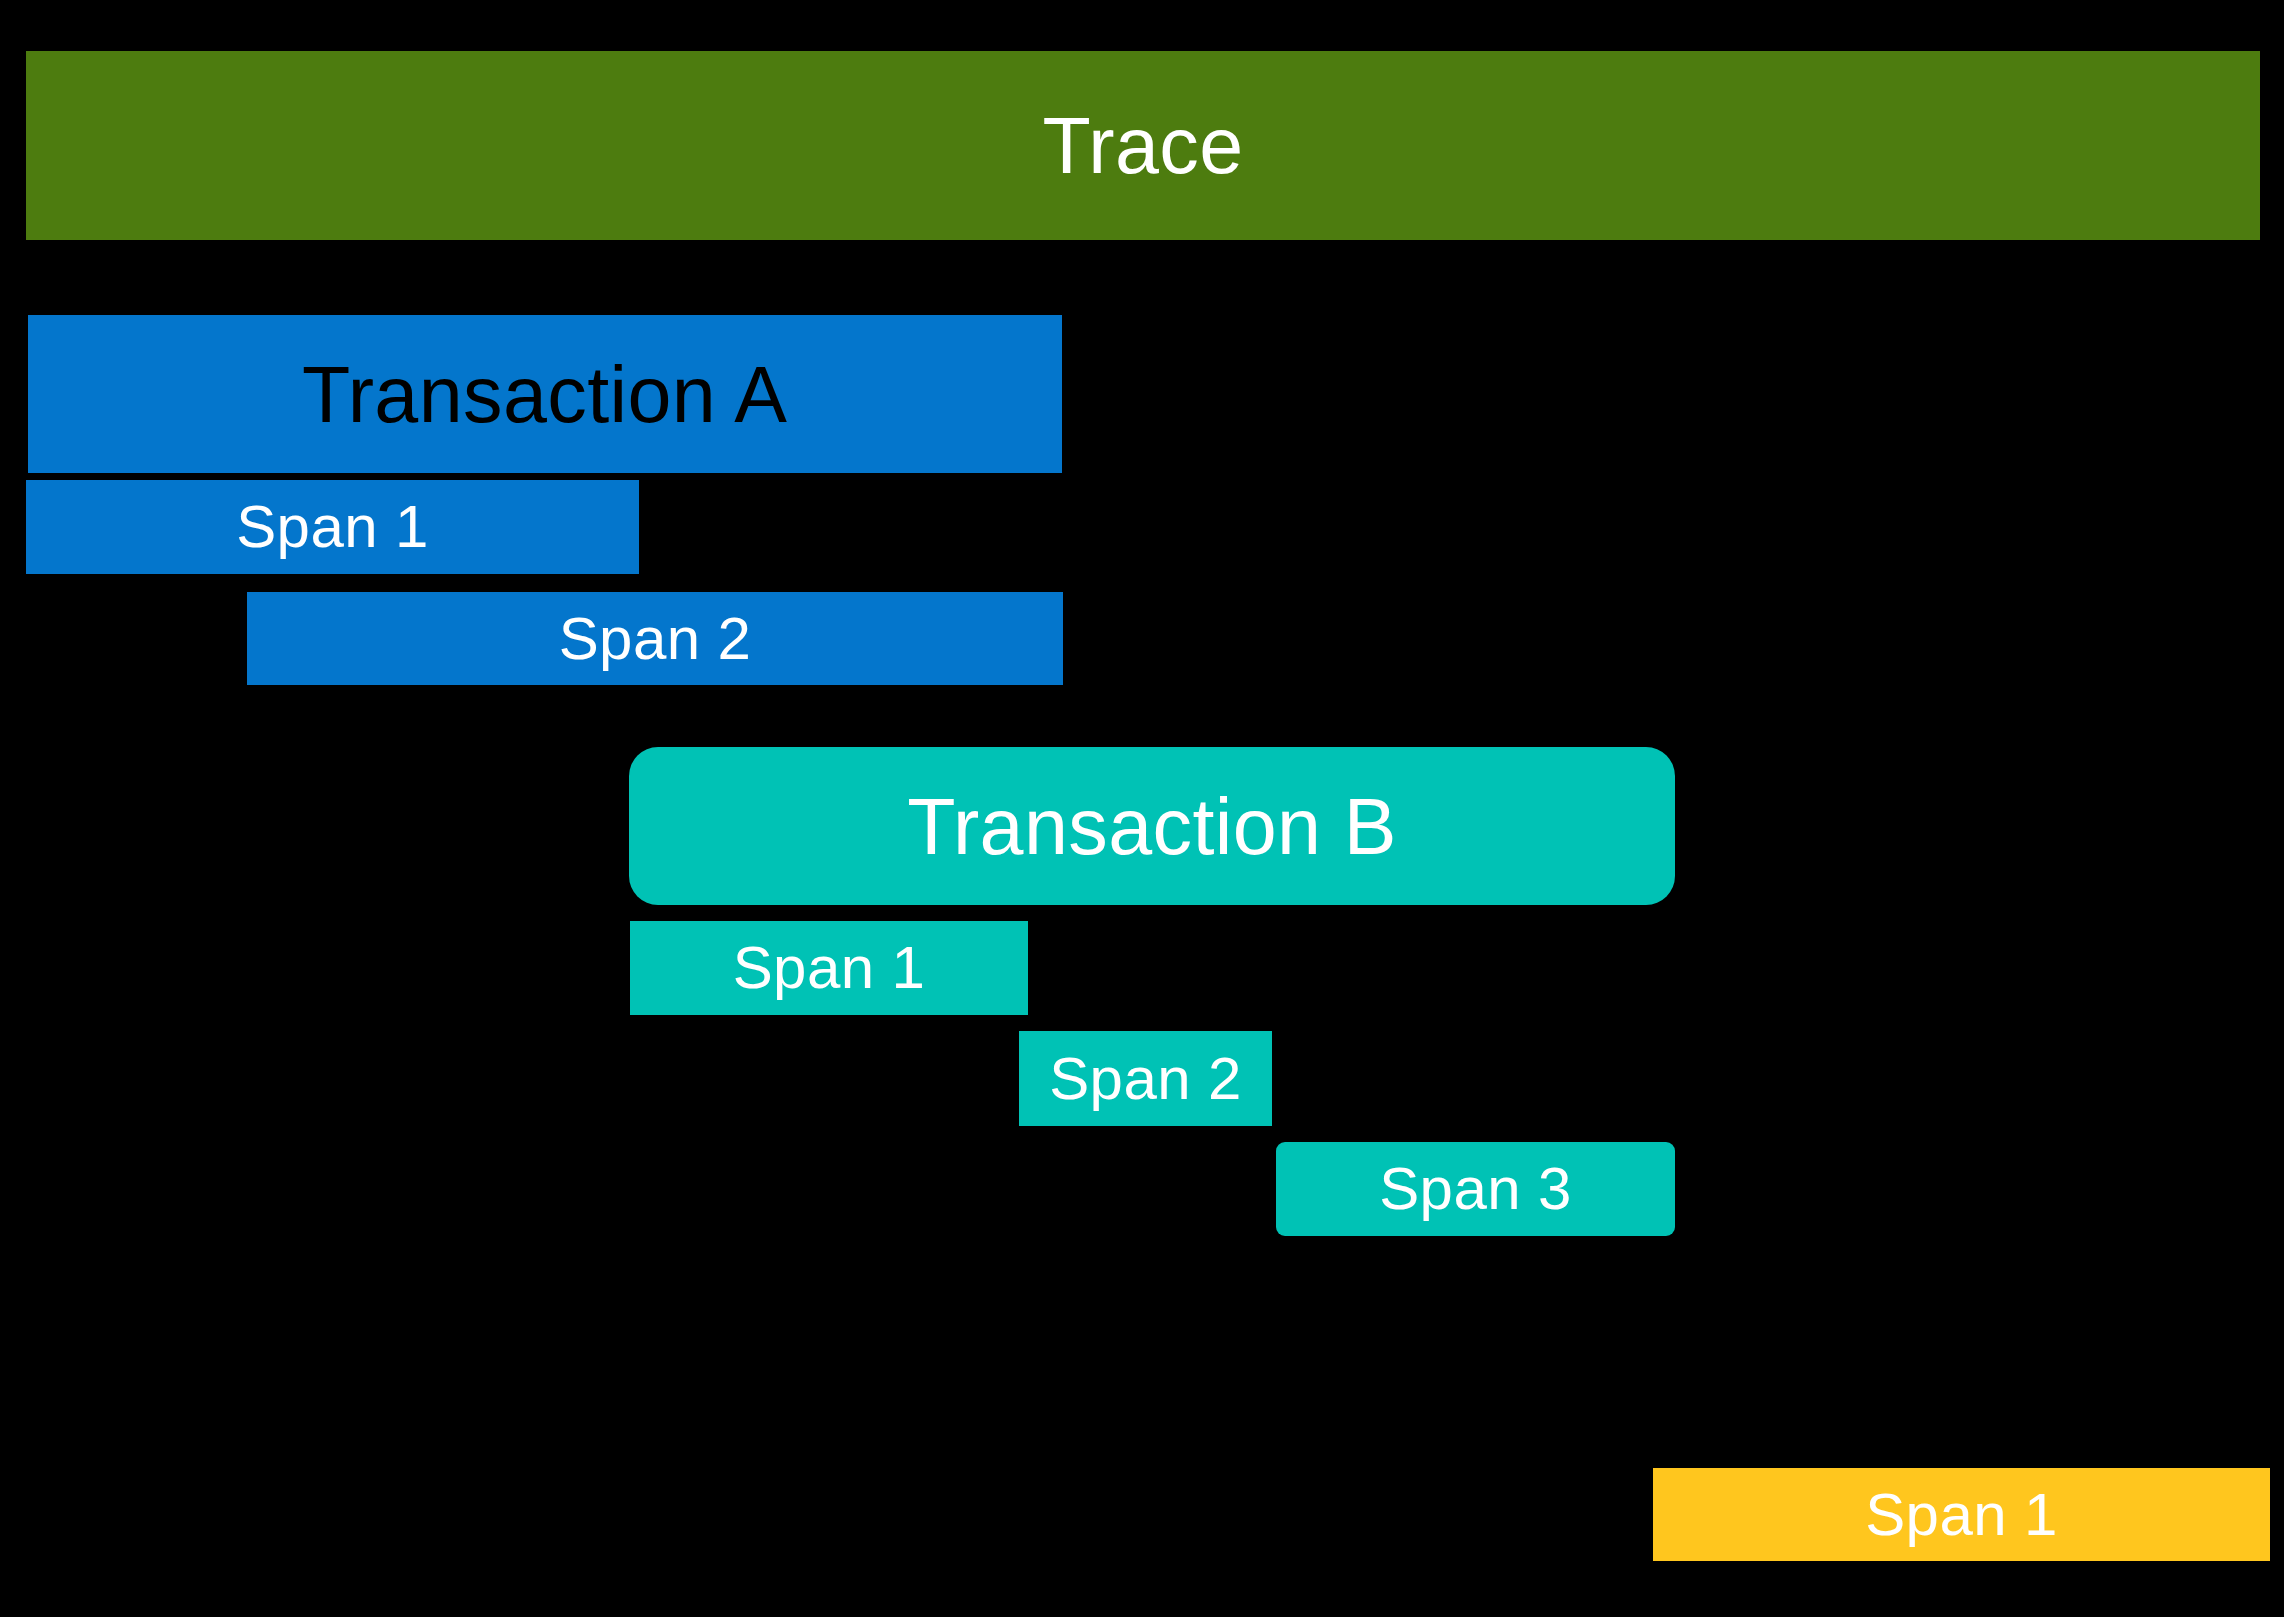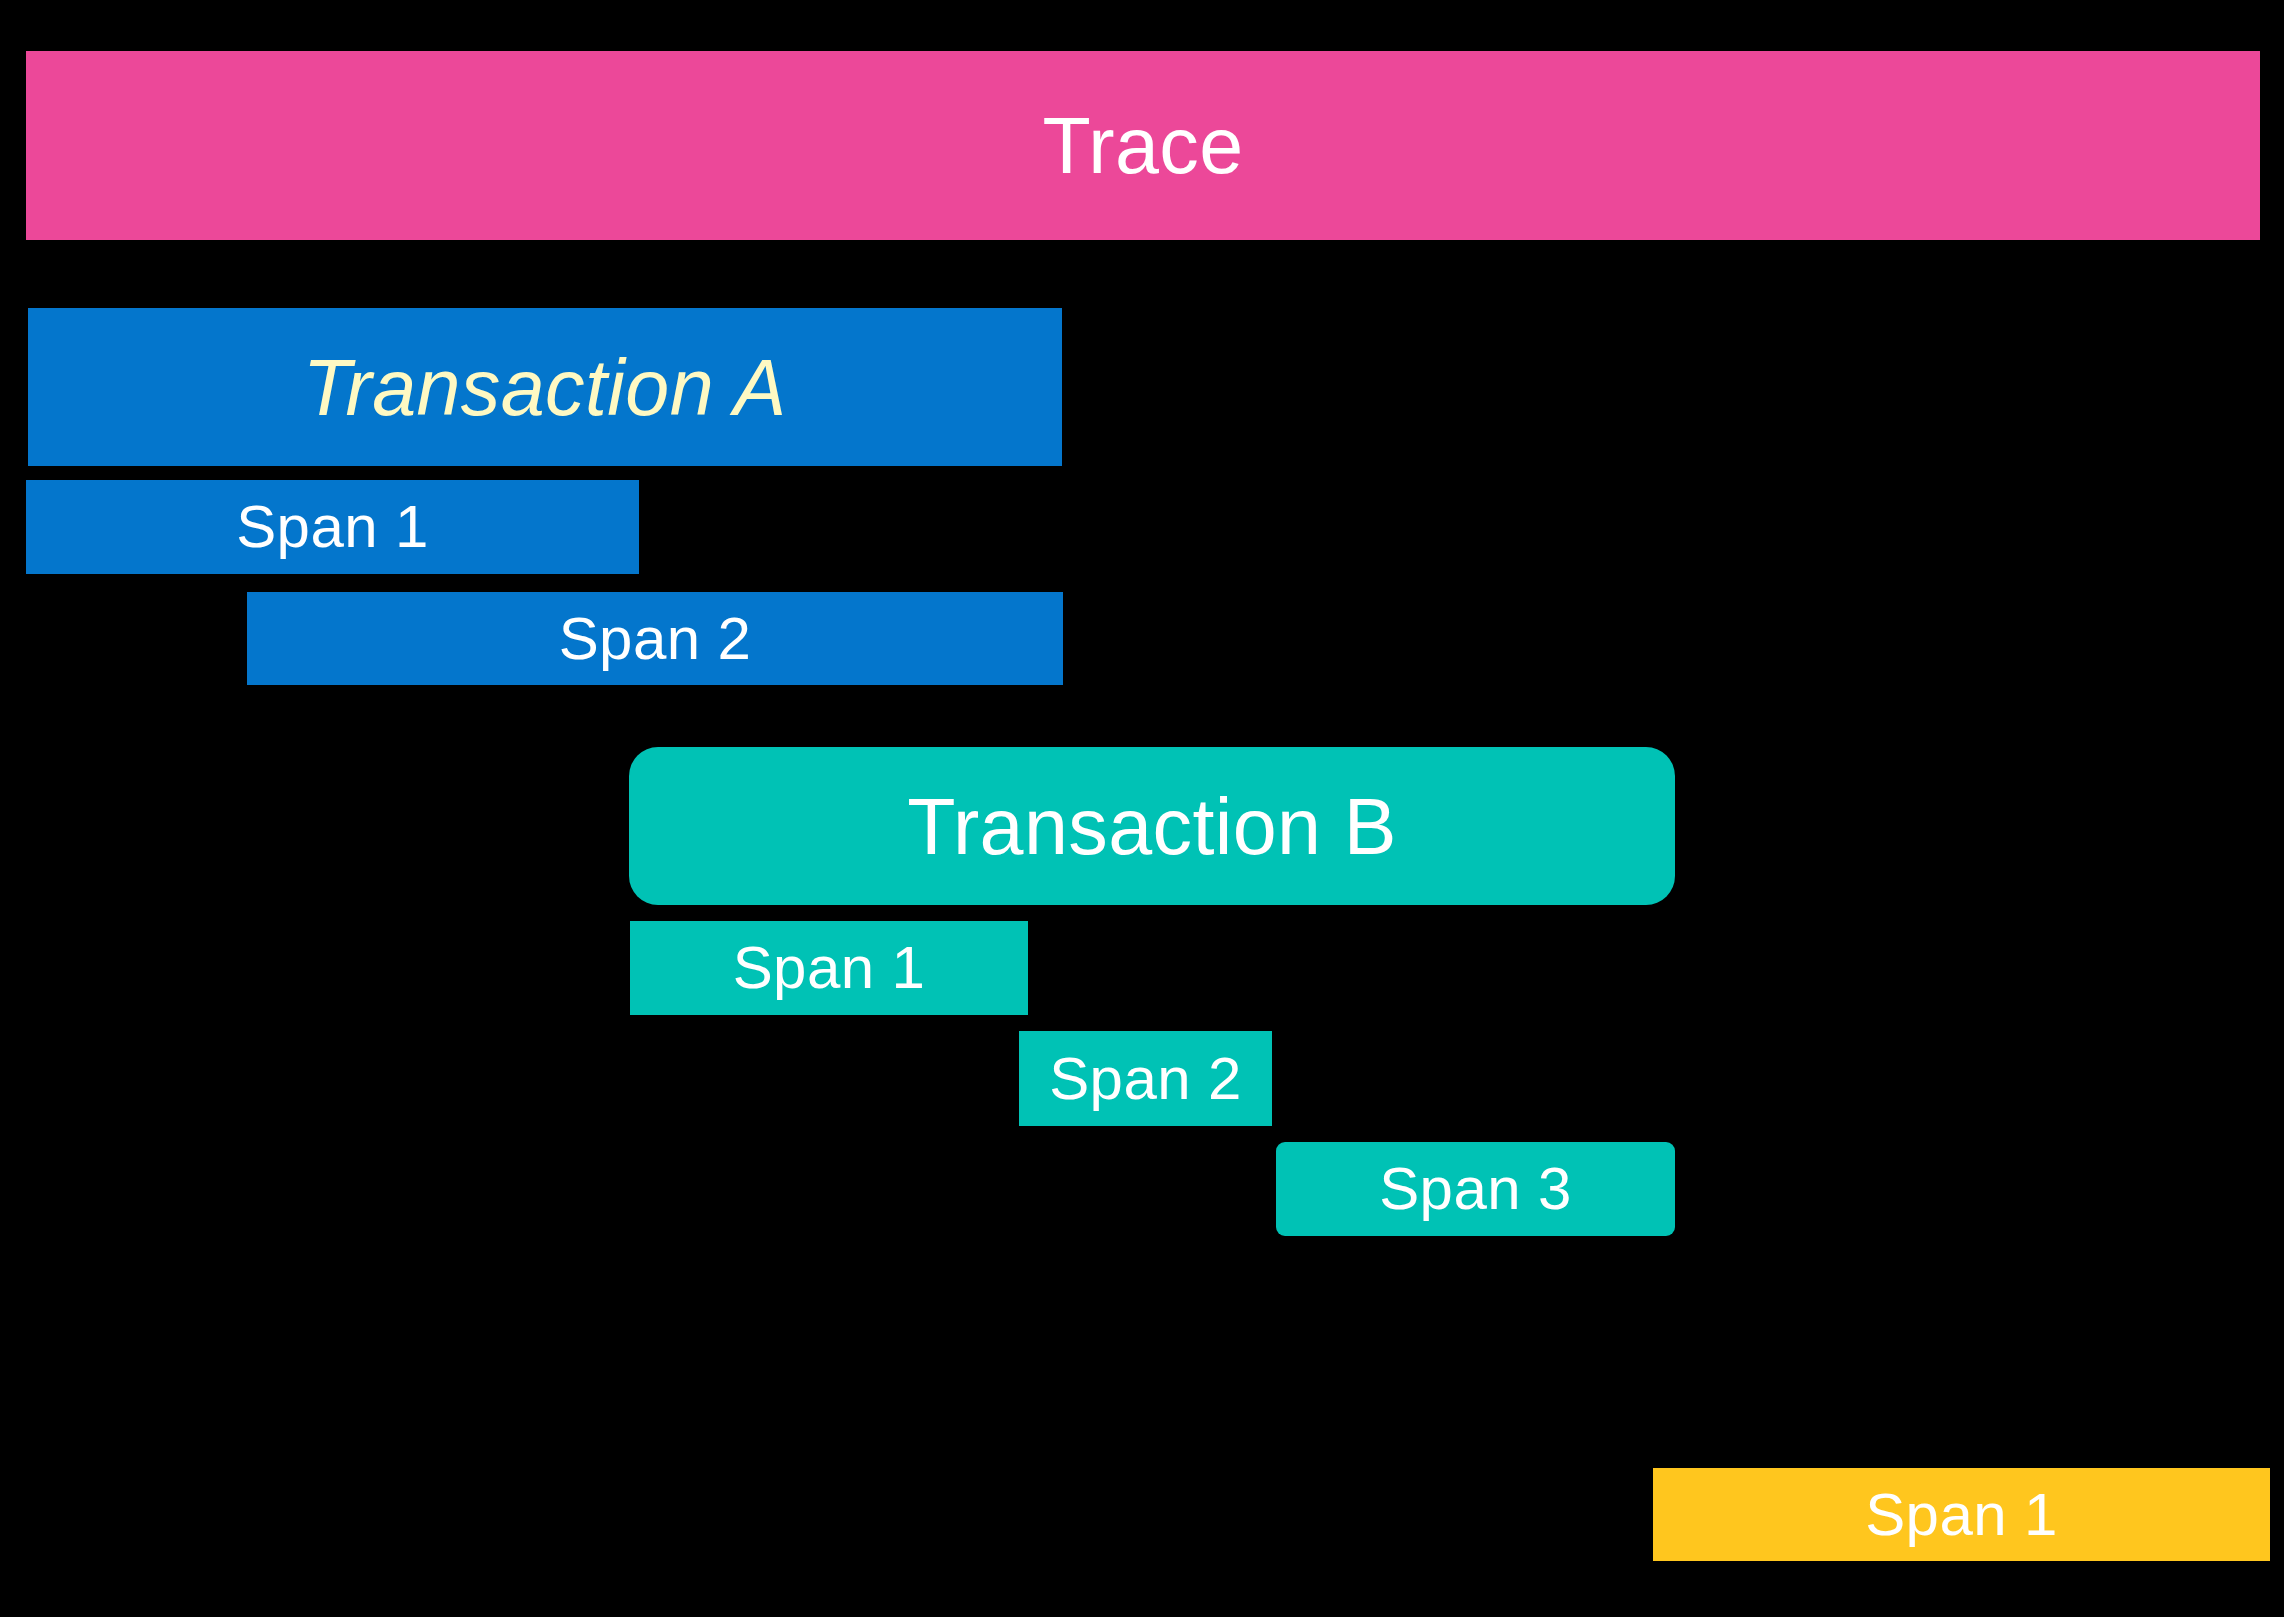--- a/index.html
+++ b/index.html
@@ -34,24 +34,24 @@
     text-align: center;
   }
   .lvl-trace { font-size: 79px; }
   .lvl-txn   { font-size: 79px; }
   .lvl-span  { font-size: 60px; }
 </style>
 </head>
 <body>
 
 <div id="canvas" style="background: rgb(0, 0, 0);">
-    <div class="bar lvl-trace" style="left: 26px; top: 51px; width: 2234px; height: 189px; background: #ec4899; color: rgb(255, 255, 255);">
+    <div class="bar lvl-trace" style="left: 26px; top: 51px; width: 2234px; height: 189px; background: #4d7c0f; color: rgb(255, 255, 255);">
       <span class="bar-label">Trace</span>
     </div>
-    <div class="bar lvl-txn" style="left: 27.6px; top: 308px; width: 1034px; height: 158px; background: rgb(4, 118, 204); color: #fef9c3; font-style: italic;">
+    <div class="bar lvl-txn" style="left: 27.6px; top: 315px; width: 1034px; height: 158px; background: rgb(4, 118, 204); color: #000000;">
       <span class="bar-label">Transaction A</span>
     </div>
     <div class="bar lvl-span" style="left: 26px; top: 480px; width: 613px; height: 94px; background: rgb(4, 118, 204); color: rgb(255, 255, 255);">
       <span class="bar-label">Span 1</span>
     </div>
     <div class="bar lvl-span" style="left: 247px; top: 592px; width: 816px; height: 93px; background: rgb(4, 118, 204); color: rgb(255, 255, 255);">
       <span class="bar-label">Span 2</span>
     </div>
     <div class="bar lvl-txn" style="left: 629px; top: 747px; width: 1046px; height: 158px; background: rgb(0, 194, 181); color: rgb(255, 255, 255); border-radius: 29px;">
       <span class="bar-label">Transaction B</span>

